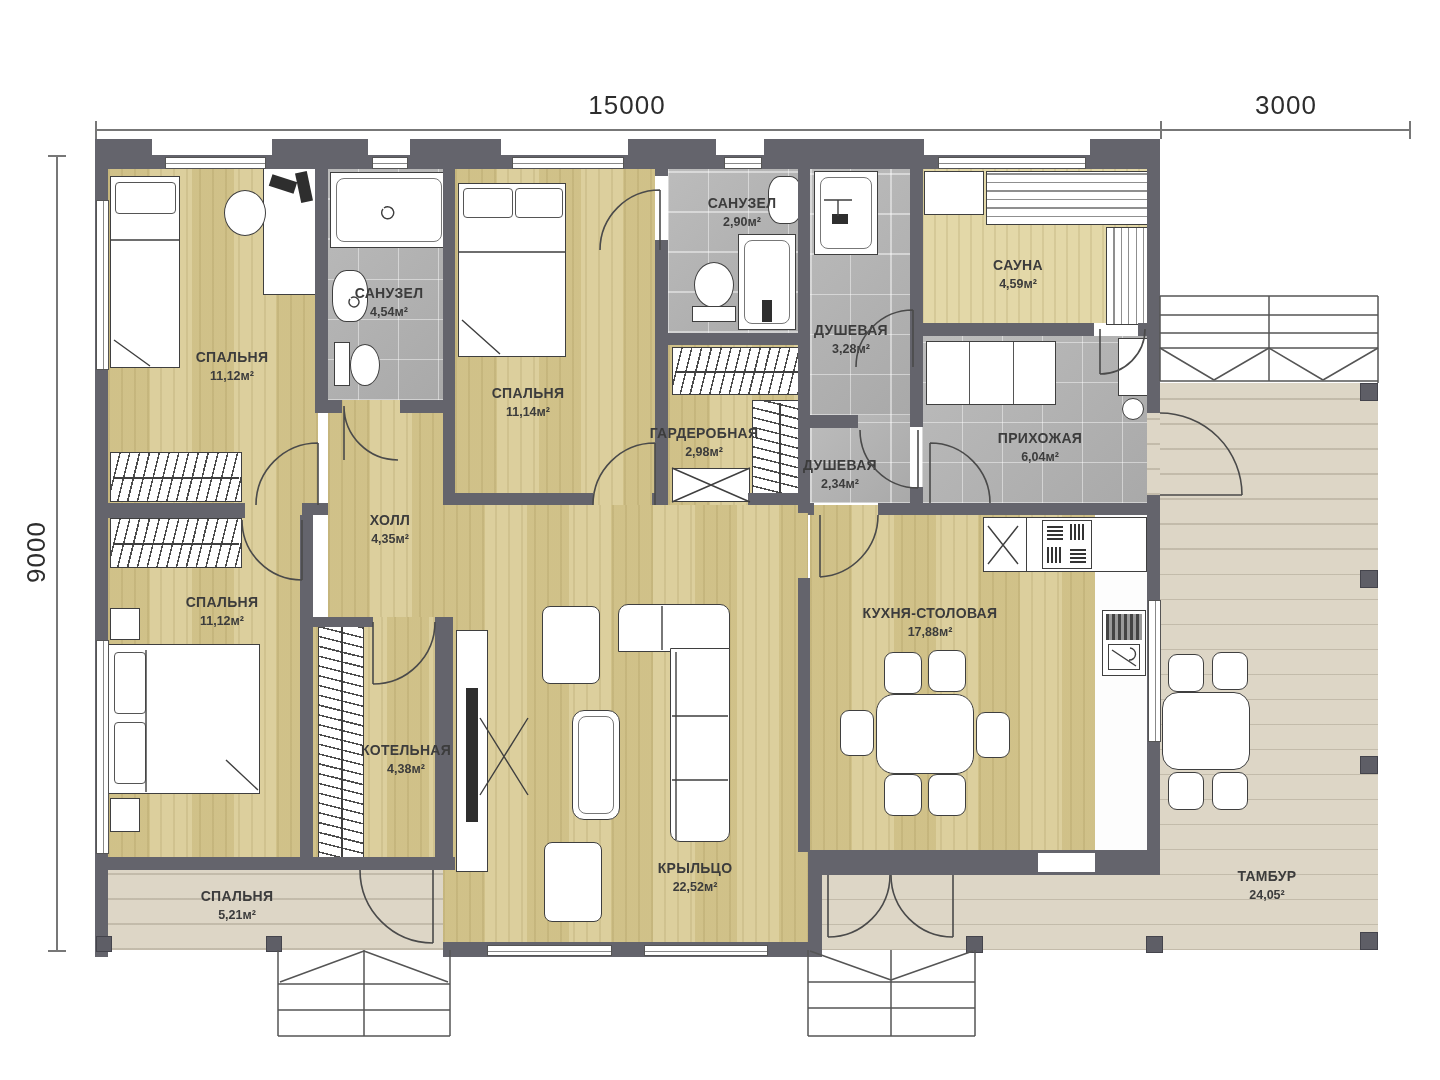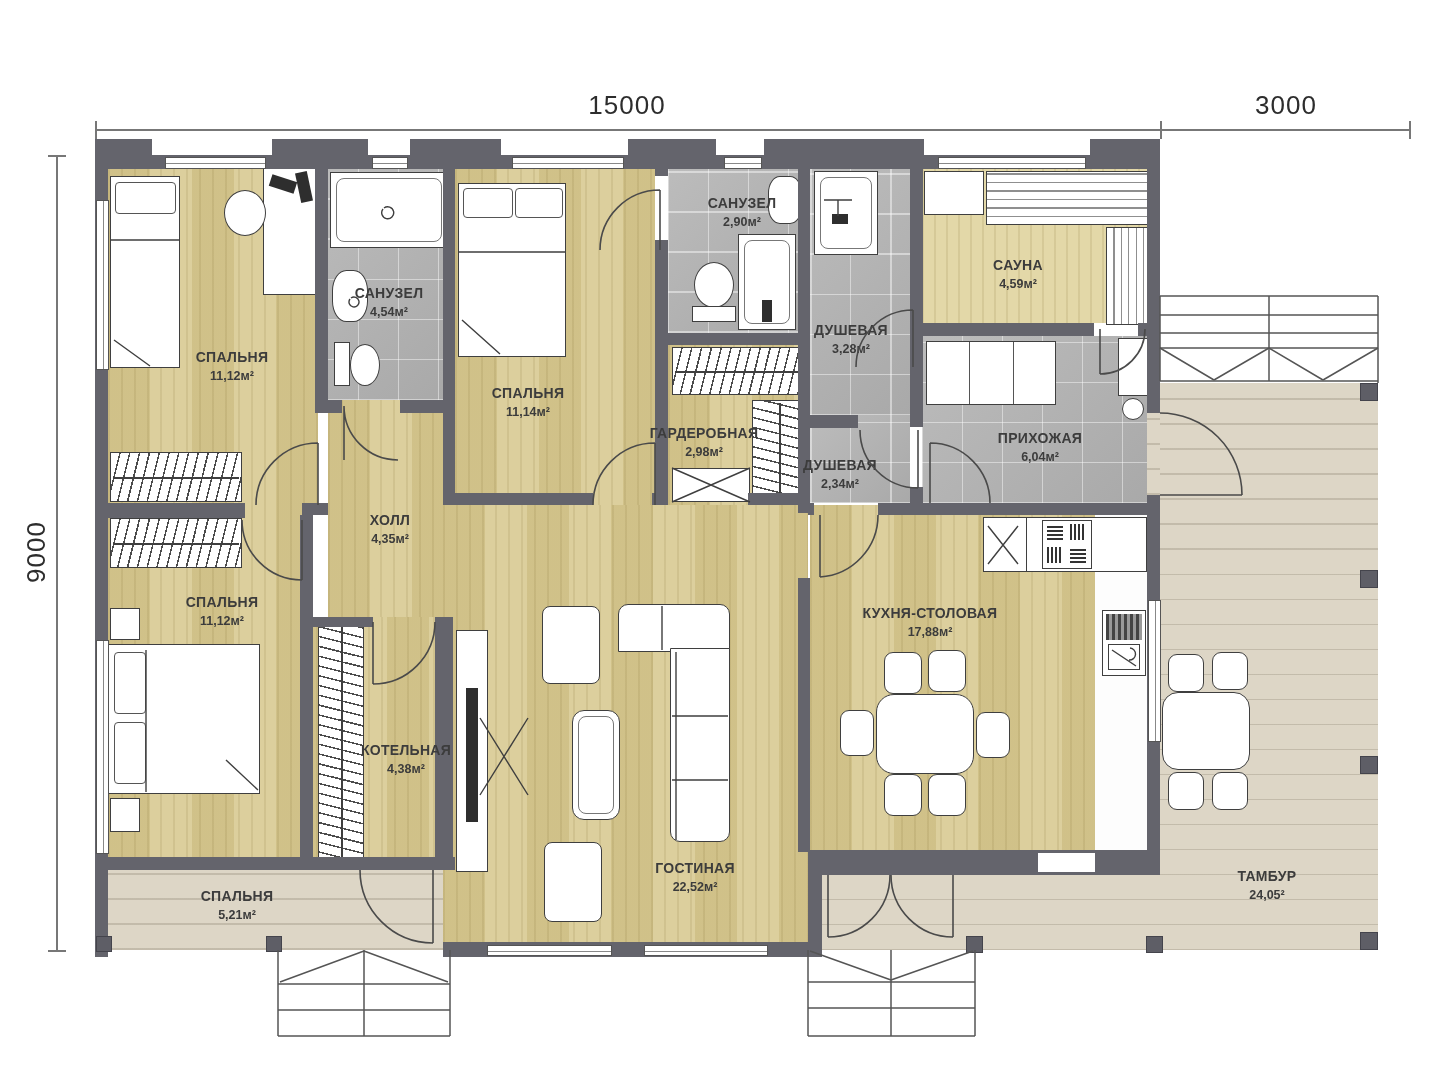--- a/index.html
+++ b/index.html
@@ -282,21 +282,21 @@
   </div>
   <div class="rl" style="left:406px;top:740px">
     <div class="n">КОТЕЛЬНАЯ</div>
     <div class="a">4,38м²</div>
   </div>
   <div class="rl" style="left:930px;top:603px">
     <div class="n">КУХНЯ-СТОЛОВАЯ</div>
     <div class="a">17,88м²</div>
   </div>
   <div class="rl" style="left:695px;top:858px">
-    <div class="n">ГОСТИНАЯ</div>
+    <div class="n">КРЫЛЬЦО</div>
     <div class="a">22,52м²</div>
   </div>
   <div class="rl" style="left:237px;top:886px">
     <div class="n">СПАЛЬНЯ</div>
     <div class="a">5,21м²</div>
   </div>
   <div class="rl" style="left:1267px;top:866px">
     <div class="n">ТАМБУР</div>
     <div class="a">24,05²</div>
   </div>

